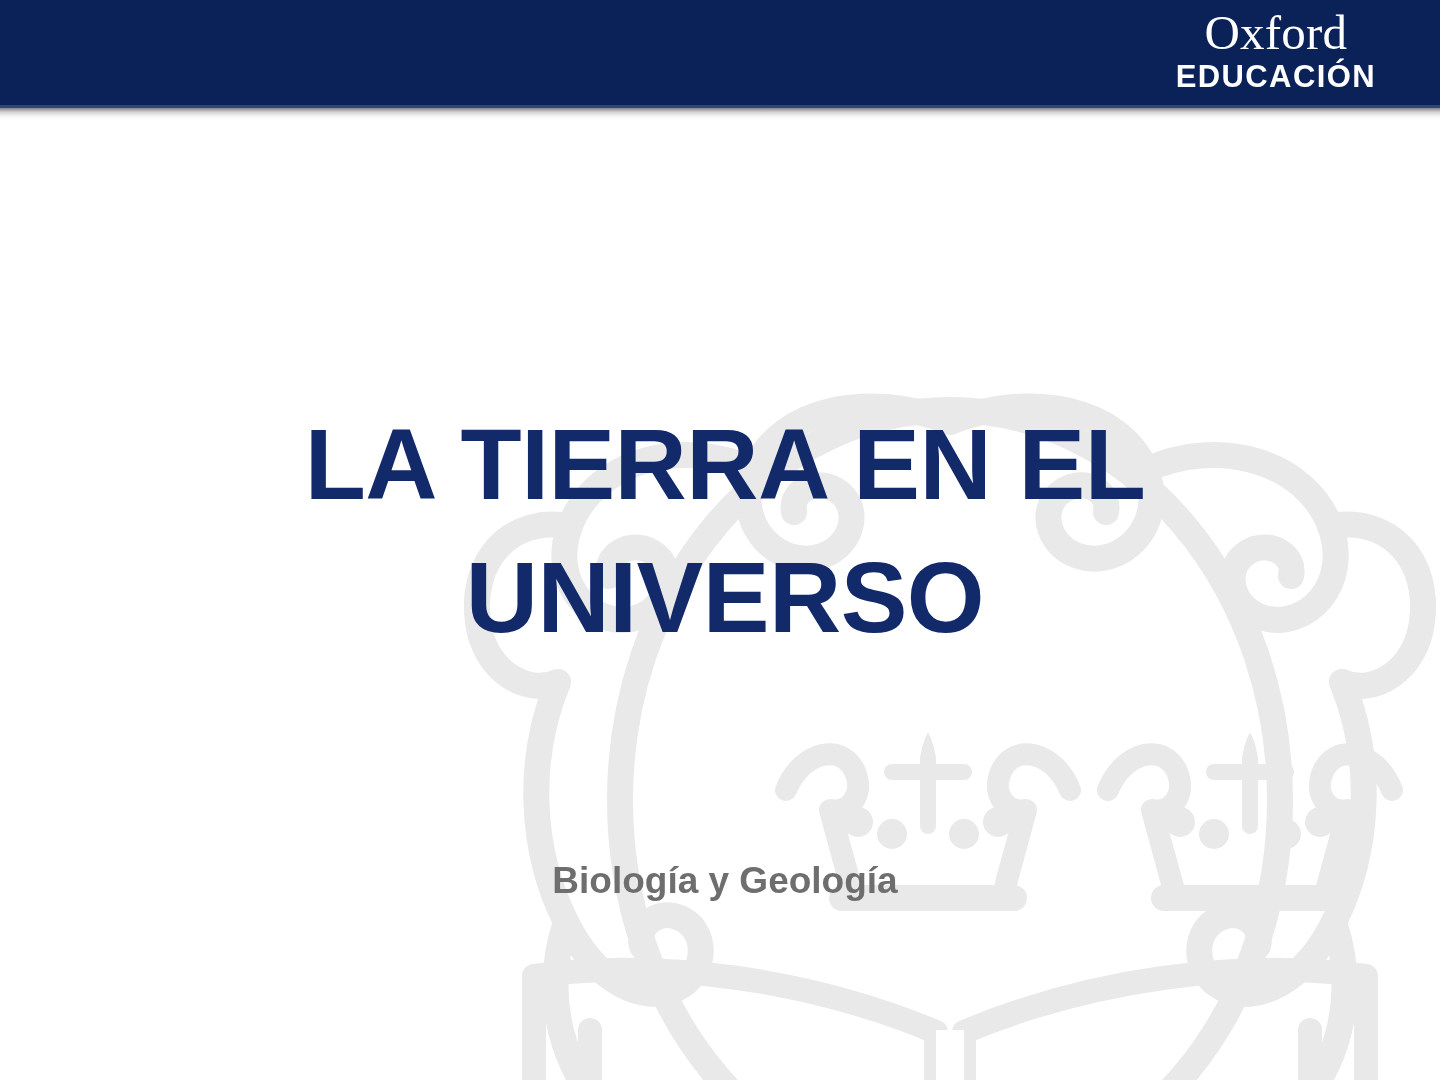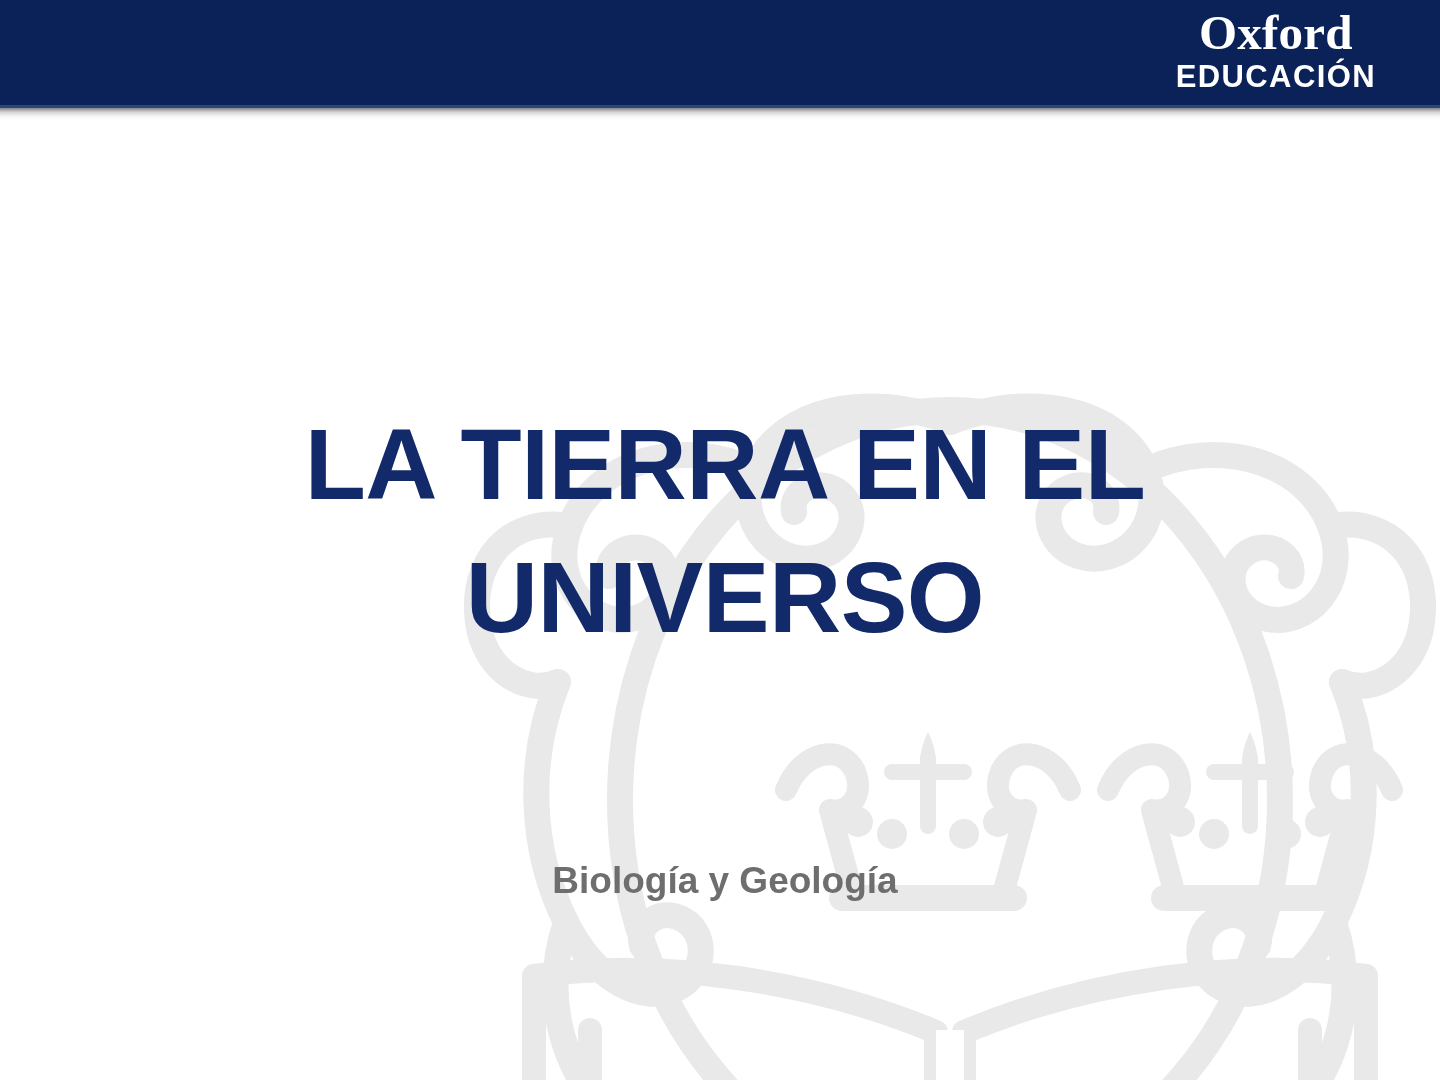--- a/index.html
+++ b/index.html
@@ -39,21 +39,21 @@
   
   #oxford-logo {
     position:absolute; right:64px; top:6px;
     text-align:center;
     z-index:6;
     user-select:none;
   }
   #oxford-wordmark {
     font-family:"Liberation Serif", serif;
     font-size:49px;
-    font-weight:700;
+    font-weight:400;
     color:#ffffff;
     line-height:54px;
     letter-spacing:0.2px;
     white-space:nowrap;
   }
   #oxford-educacion {
     font-family:"Liberation Sans", sans-serif;
     font-size:31px;
     font-weight:bold;
     color:#ffffff;

